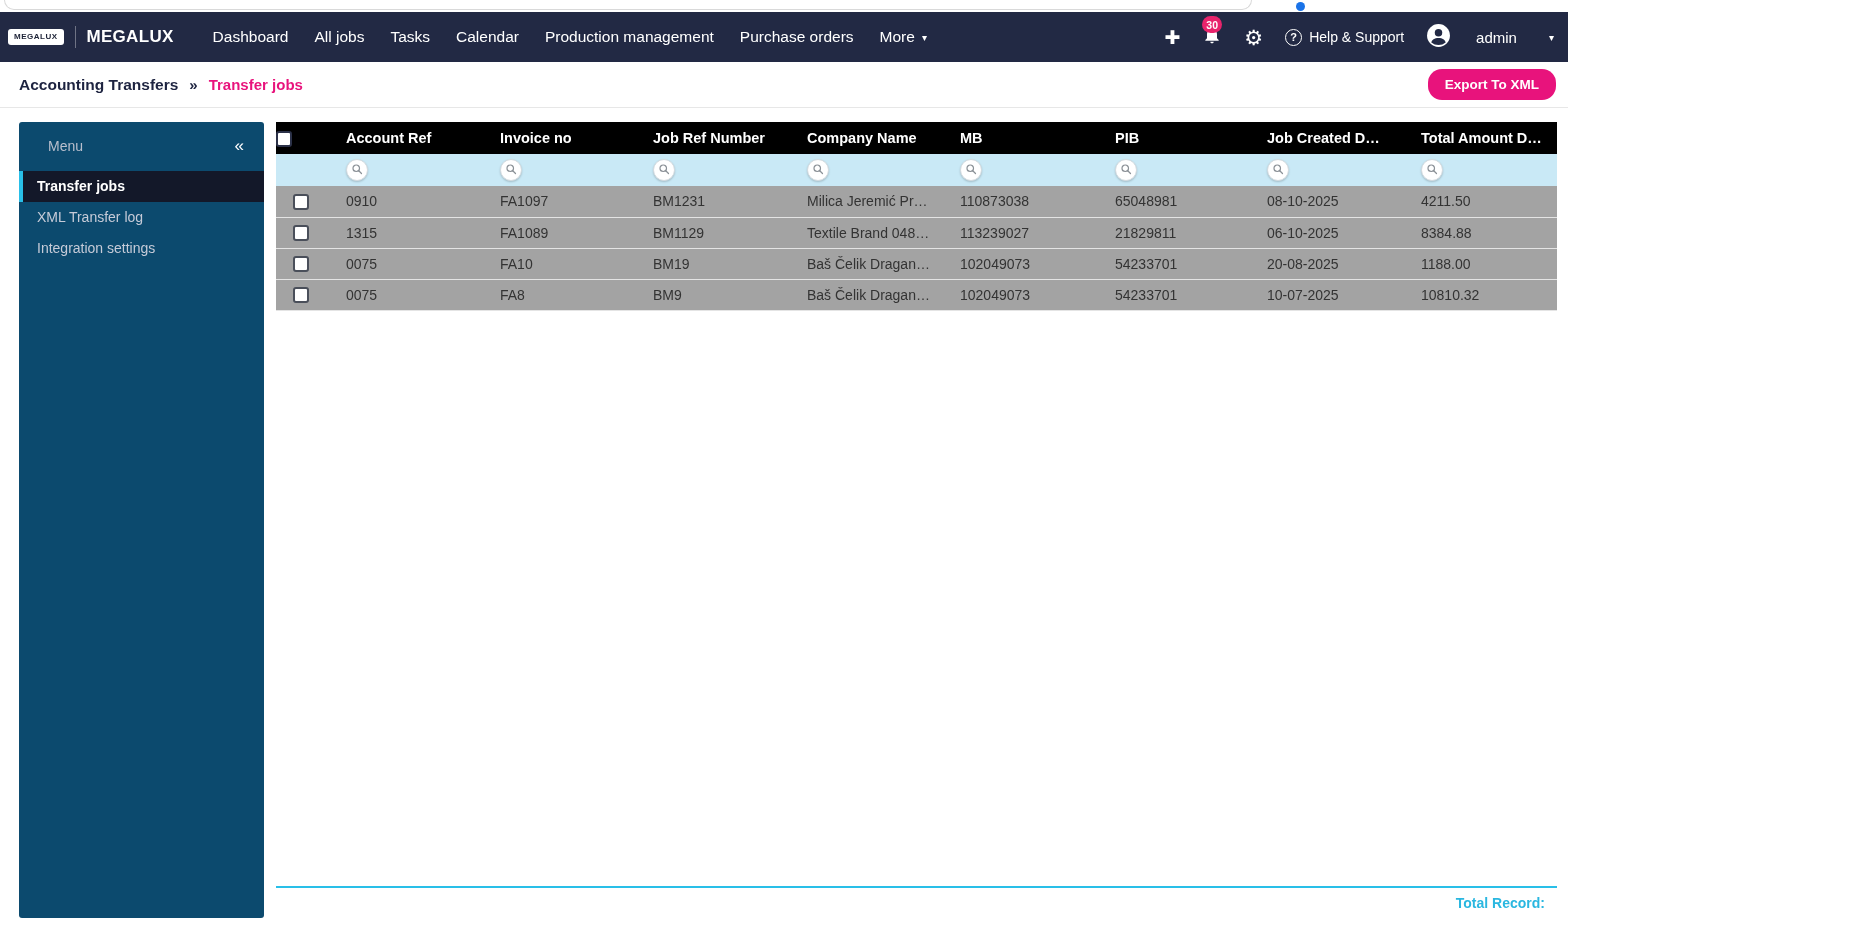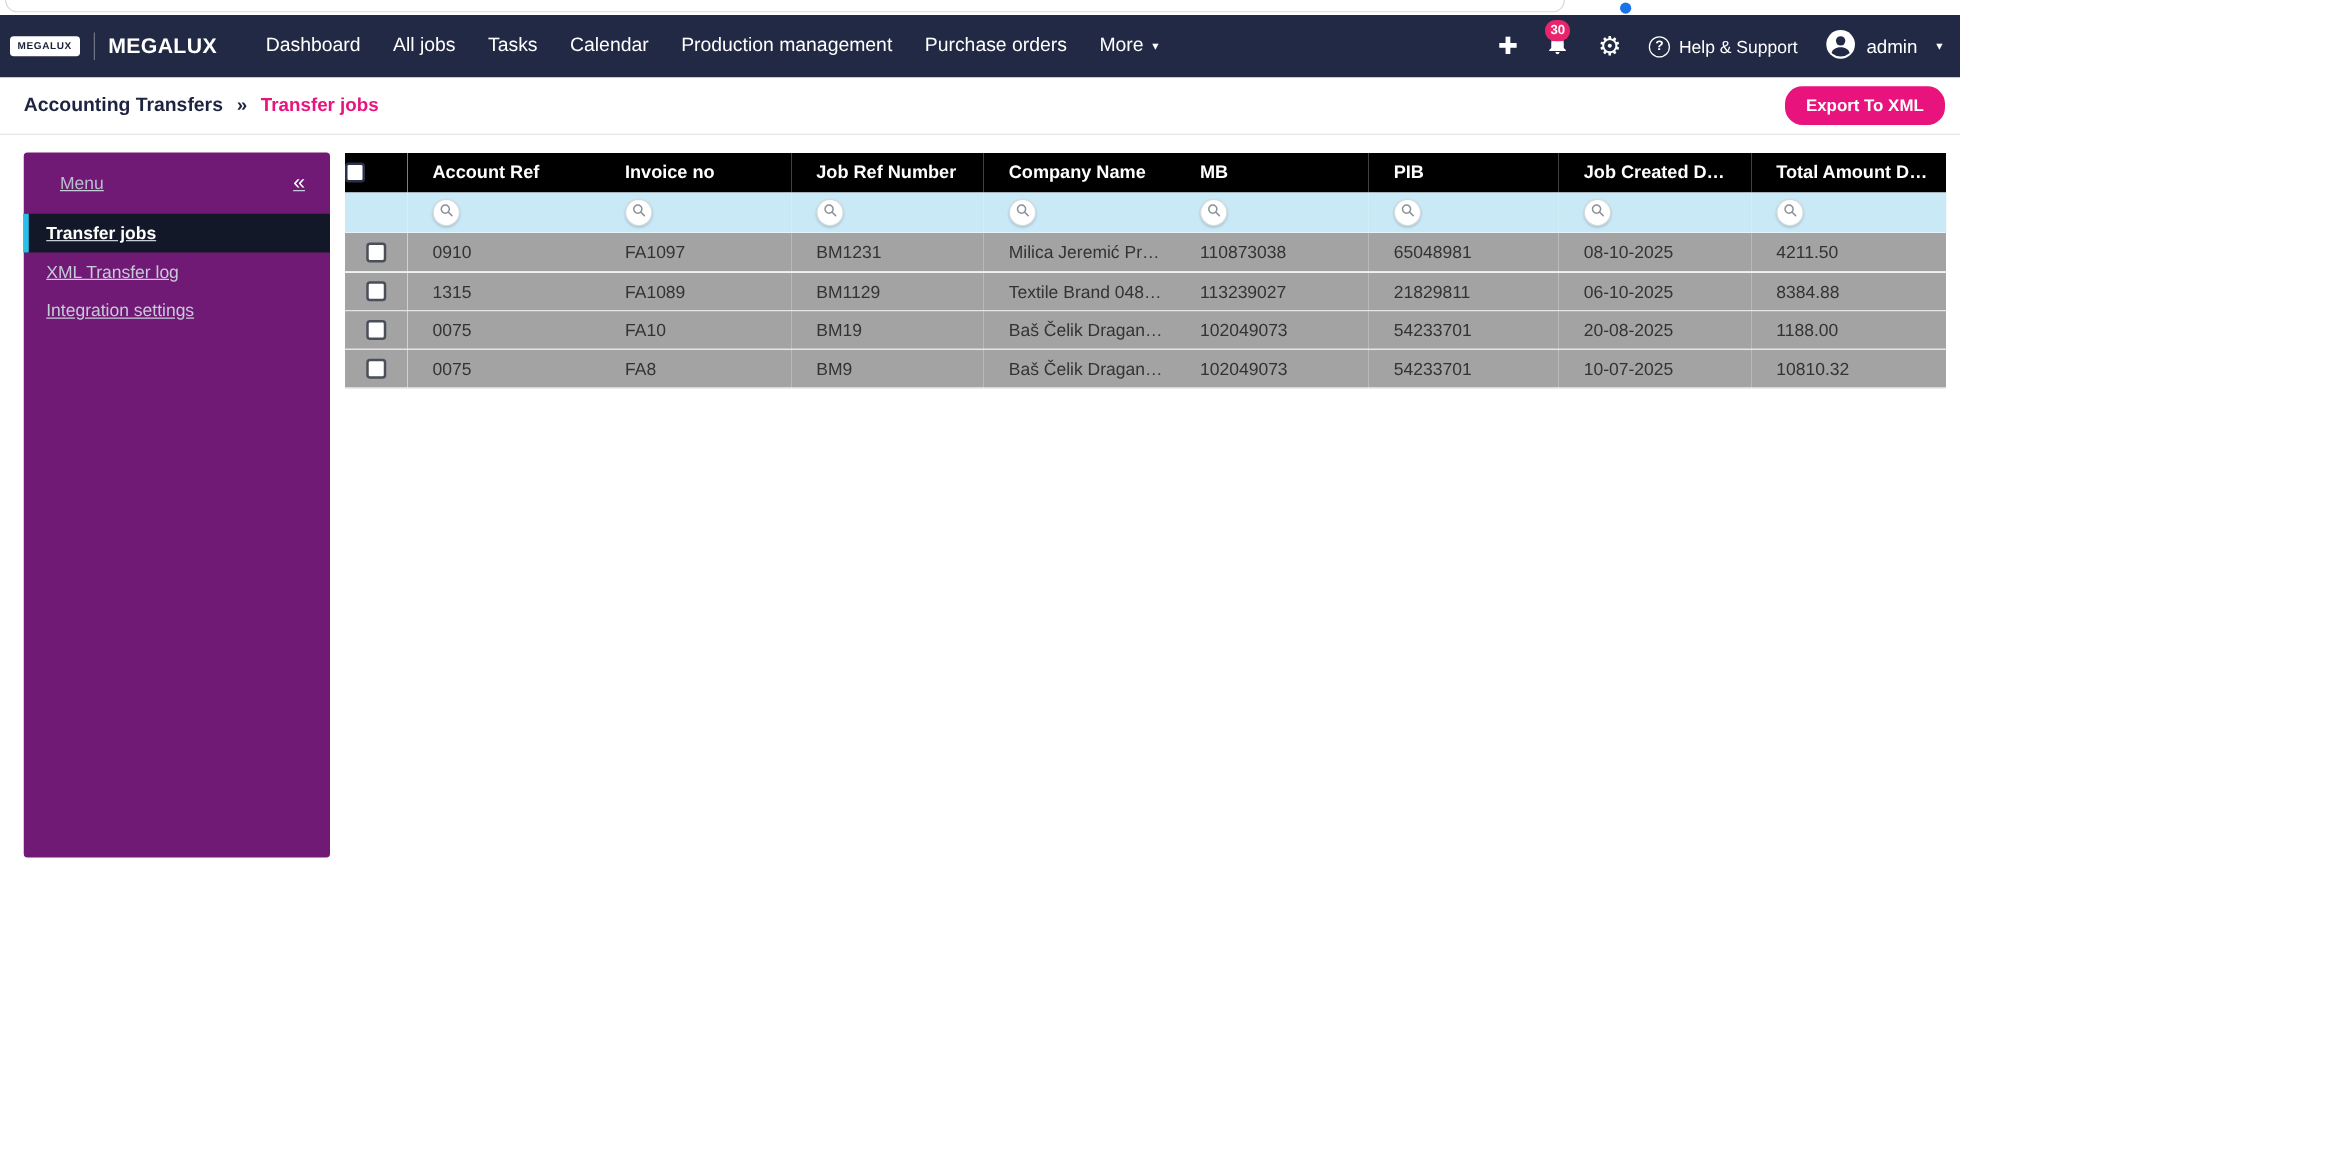--- a/index.html
+++ b/index.html
@@ -20,32 +20,32 @@
   .nav-items{display:flex;align-items:center;margin-left:26px;}
   .nav-item{padding:6px 13px;font-size:15.5px;cursor:pointer;display:flex;align-items:center;white-space:nowrap;}
   .chev{font-size:10px;margin-left:7px;}
   .nav-right{margin-left:auto;display:flex;align-items:center;gap:22px;}
   .icon-plus{font-size:19px;cursor:pointer;line-height:1;}
   .bell-wrap{position:relative;cursor:pointer;display:flex;}
   .badge{position:absolute;top:-9px;left:0;background:#e8246c;border-radius:9px;min-width:19px;height:17px;padding:0 4px;font-size:10.5px;font-weight:bold;display:flex;align-items:center;justify-content:center;color:#fff;}
   .icon-gear{font-size:21px;cursor:pointer;line-height:1;}
   .help{display:flex;align-items:center;gap:7px;font-size:14px;cursor:pointer;white-space:nowrap;}
   .help-circle{width:17px;height:17px;border:1.6px solid #fff;border-radius:50%;display:flex;align-items:center;justify-content:center;font-size:11px;font-weight:bold;flex:0 0 auto;}
-  .user{display:flex;align-items:center;gap:8px;font-size:15px;cursor:pointer;white-space:nowrap;}
+  .user{display:flex;align-items:center;gap:25px;font-size:15px;cursor:pointer;white-space:nowrap;}
 
   
   .breadcrumb-bar{height:46px;background:#fff;border-bottom:1px solid #e7e7e7;display:flex;align-items:center;padding:0 12px 0 19px;}
   .crumb-parent{font-size:15.5px;font-weight:bold;color:#1d2340;cursor:pointer;}
   .crumb-sep{margin:0 11px;color:#1d2340;font-size:15px;font-weight:bold;}
   .crumb-current{font-size:15px;font-weight:bold;color:#e8137c;}
   .export-btn{margin-left:auto;background:#e8137c;color:#fff;border:none;border-radius:14px;font-size:13.5px;font-weight:bold;padding:8px 17px;cursor:pointer;font-family:"Liberation Sans",sans-serif;}
 
   
   .content{display:flex;align-items:flex-start;padding:14px 11px 0 19px;height:812px;}
-  .sidebar{width:245px;min-width:245px;background:#701a75;height:564px;border-radius:3px;color:#c6cbd8;text-decoration:underline;}
+  .sidebar{width:245px;min-width:245px;background:#0c4a6e;height:796px;border-radius:3px;color:#c6cbd8;}
   .menu-head{display:flex;align-items:center;justify-content:space-between;padding:15px 20px 17px 29px;font-size:14px;color:#b9bfcd;}
   .collapse{color:#fff;font-size:17px;cursor:pointer;line-height:1;}
   .side-item{display:block;padding:7px 10px 8px 14px;border-left:4px solid transparent;font-size:14px;cursor:pointer;color:#c6cbd8;}
   .side-item.active{background:#131829;border-left-color:#29bfe8;color:#ffffff;font-weight:bold;}
 
   
   .panel{position:relative;margin-left:12px;width:1281px;height:796px;background:#fff;}
   table.grid{border-collapse:collapse;table-layout:fixed;width:1281px;}
   .header-row th{background:#000000;color:#fff;font-size:14.5px;font-weight:bold;text-align:left;padding:0 8px 0 20px;height:32px;white-space:nowrap;overflow:hidden;}
   .filter-row th{background:#c9e9f6;height:32px;padding:0 0 0 20px;text-align:left;}
@@ -266,16 +266,19 @@
               <td>FA8</td>
               <td>BM9</td>
               <td>Baš Čelik Dragan…</td>
               <td>102049073</td>
               <td>54233701</td>
               <td>10-07-2025</td>
               <td>10810.32</td>
             </tr>
           </tbody>
       </table>
+      <div class="table-footer">
+        <span>Total Record:</span>
+      </div>
     </main>
 
   </div>
 </div>
 
 </body></html>

